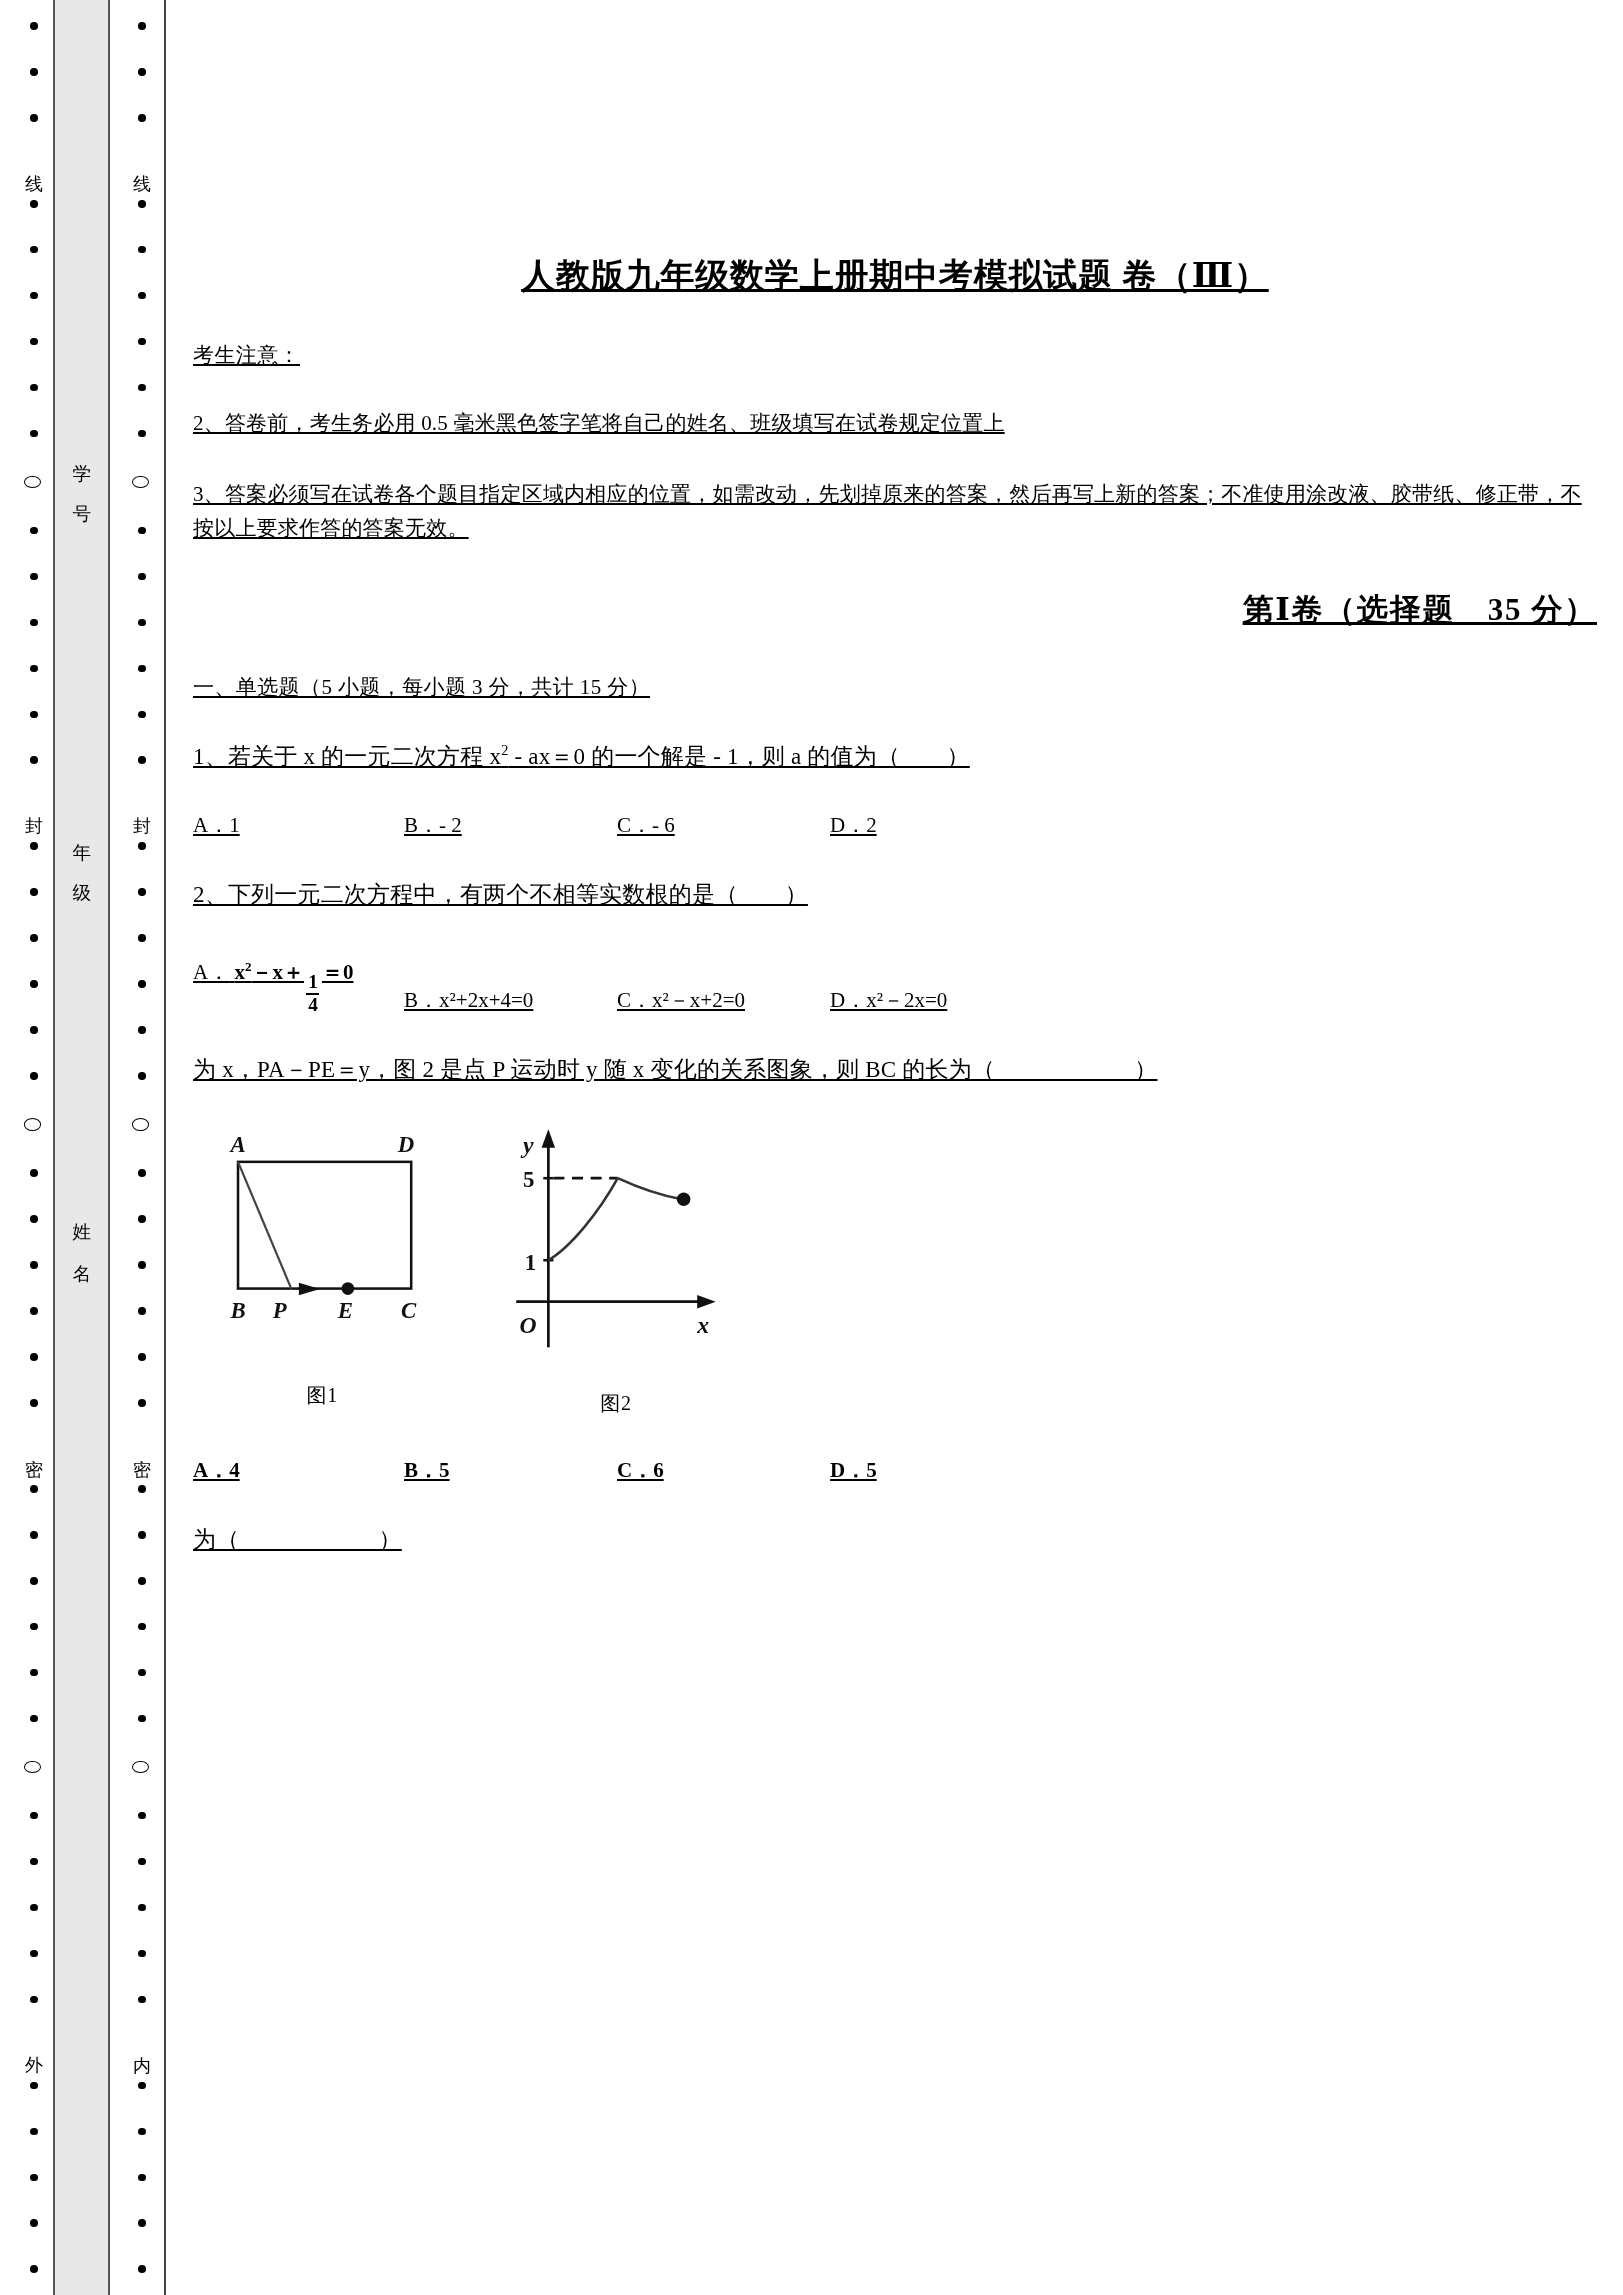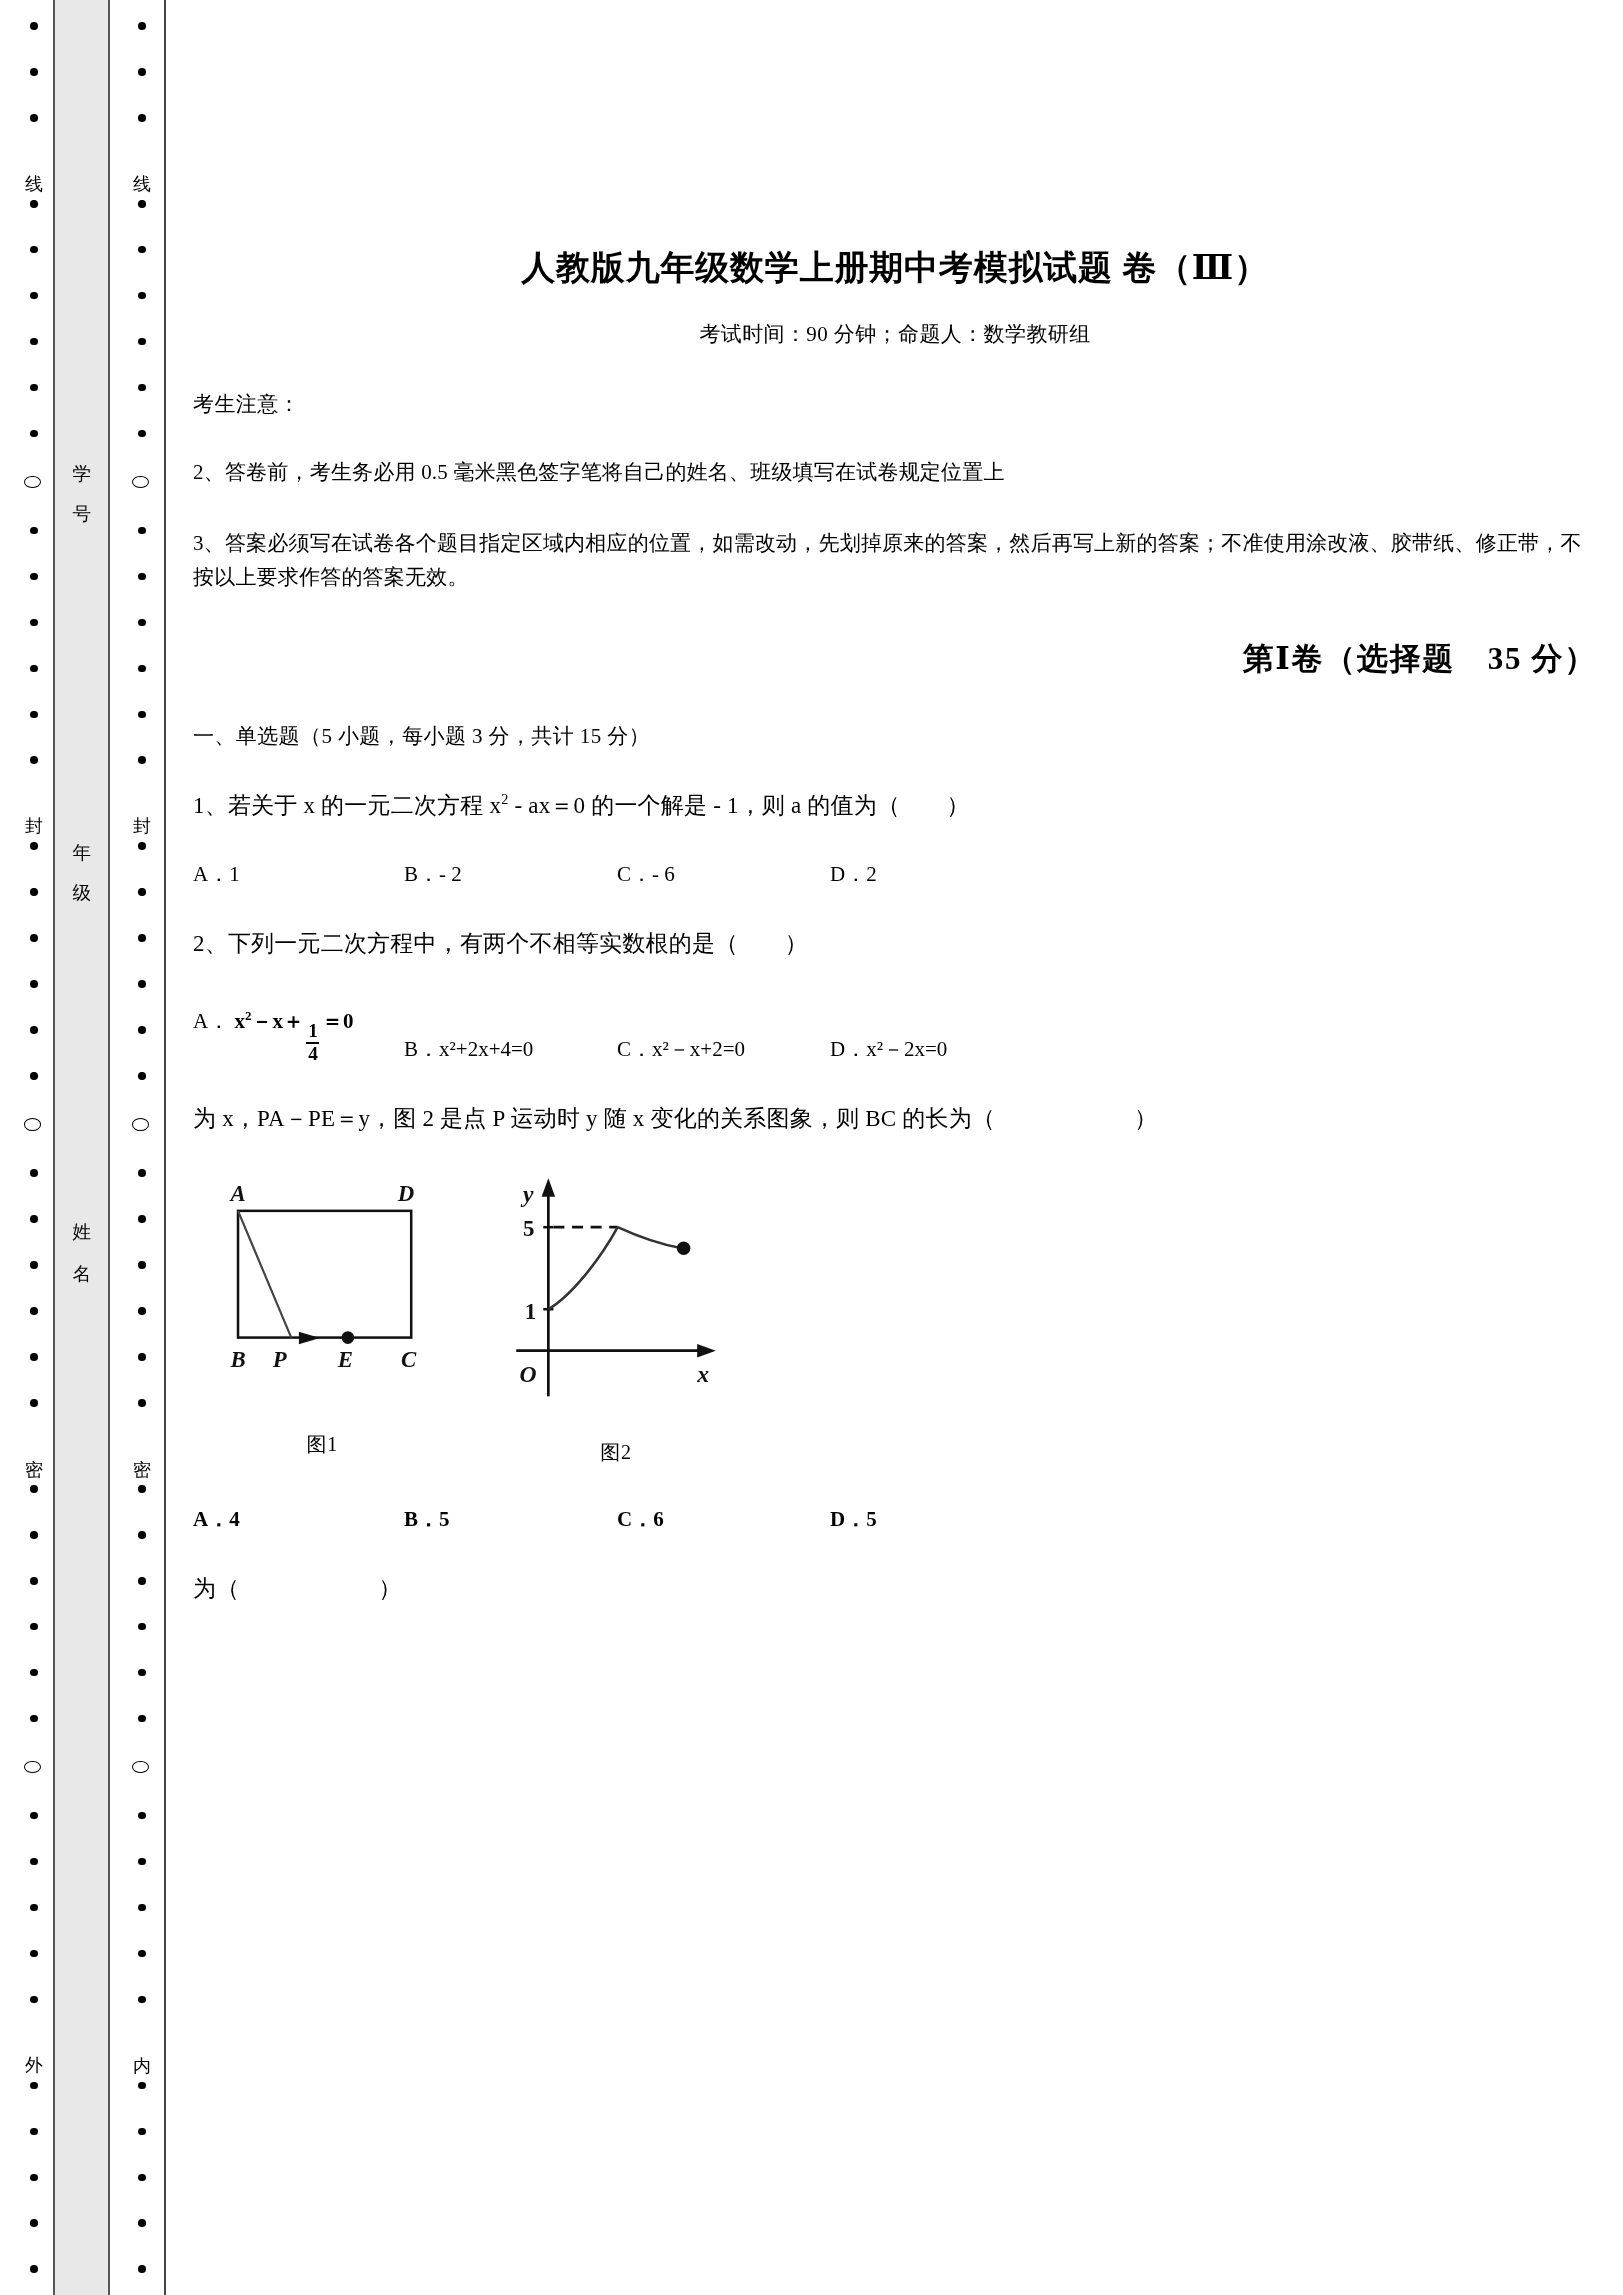--- a/index.html
+++ b/index.html
@@ -84,21 +84,22 @@
     left: 164px; top: 0;
     width: 2.1px; height: 2295px;
     background: #444;
   }
 
   
   .content {
     position: absolute;
     left: 193px; top: 0;
     width: 1404px;
-    padding-top: 0;
+    padding-top: 8px;
+    text-decoration: underline;
   }
   .paper-title {
     text-align: center;
     font-size: 34px;
     font-weight: bold;
     letter-spacing: 0.8px;
     margin-top: 245px;
     font-family: "Liberation Serif","DejaVu Serif",serif;
   }
   .paper-sub {
@@ -399,21 +400,20 @@
       <div class="vspacer"></div>
         <div class="dot" style="margin-bottom:22px"></div>
     </div>
 
     <div class="divider-line"></div>
   </div>
 
   <div class="content">
 
     <h1 class="paper-title">人教版九年级数学上册期中考模拟试题 卷（Ⅲ）</h1>
-    <div class="paper-sub">考试时间：90 分钟；命题人：数学教研组</div>
 
     <div class="notice-head">考生注意：</div>
     <div class="notice-item">2、答卷前，考生务必用 0.5 毫米黑色签字笔将自己的姓名、班级填写在试卷规定位置上</div>
     <div class="notice-item">3、答案必须写在试卷各个题目指定区域内相应的位置，如需改动，先划掉原来的答案，然后再写上新的答案；不准使用涂改液、胶带纸、修正带，不按以上要求作答的答案无效。</div>
 
     <h2 class="part-title">第Ⅰ卷（选择题　35 分）</h2>
     <div class="section-head">一、单选题（5 小题，每小题 3 分，共计 15 分）</div>
 
     <div class="question">
       <span>1、若关于 x 的一元二次方程 x</span><sup>2</sup><span> - ax＝0 的一个解是 - 1，则 a 的值为（　　）</span>

